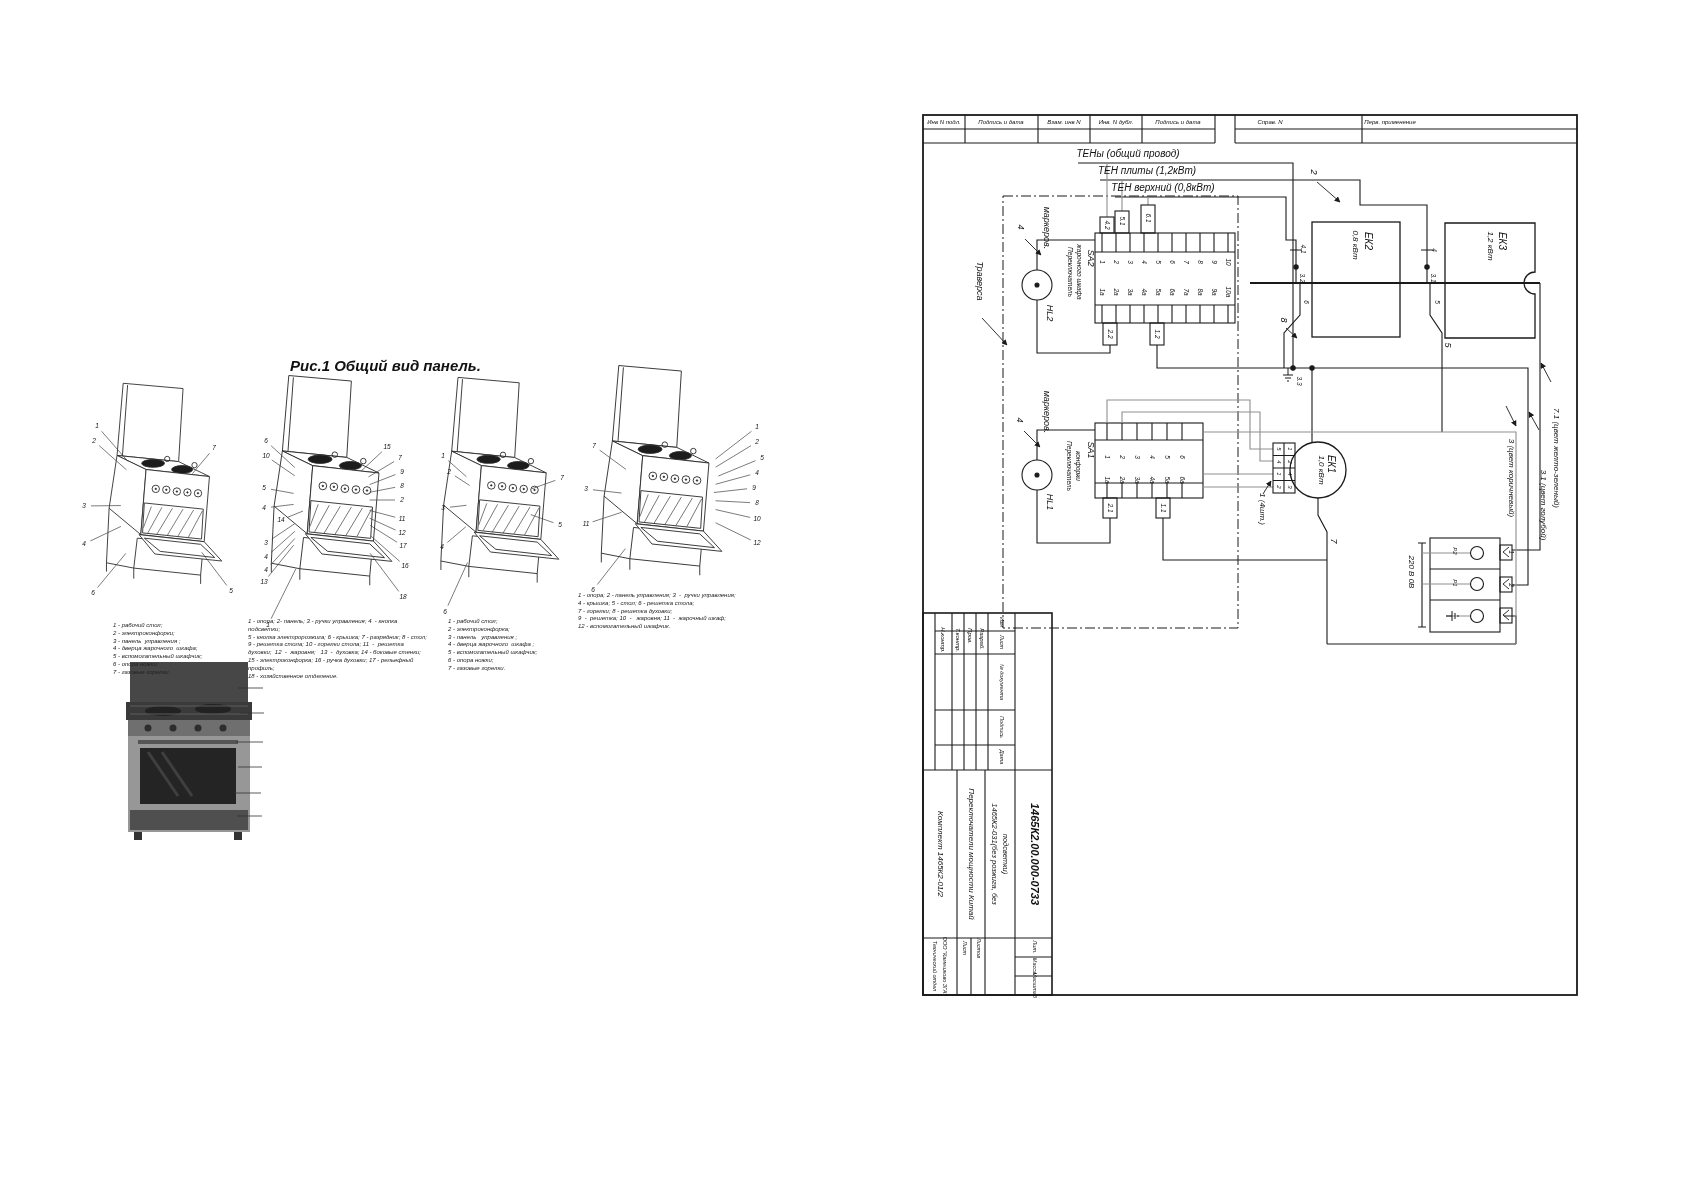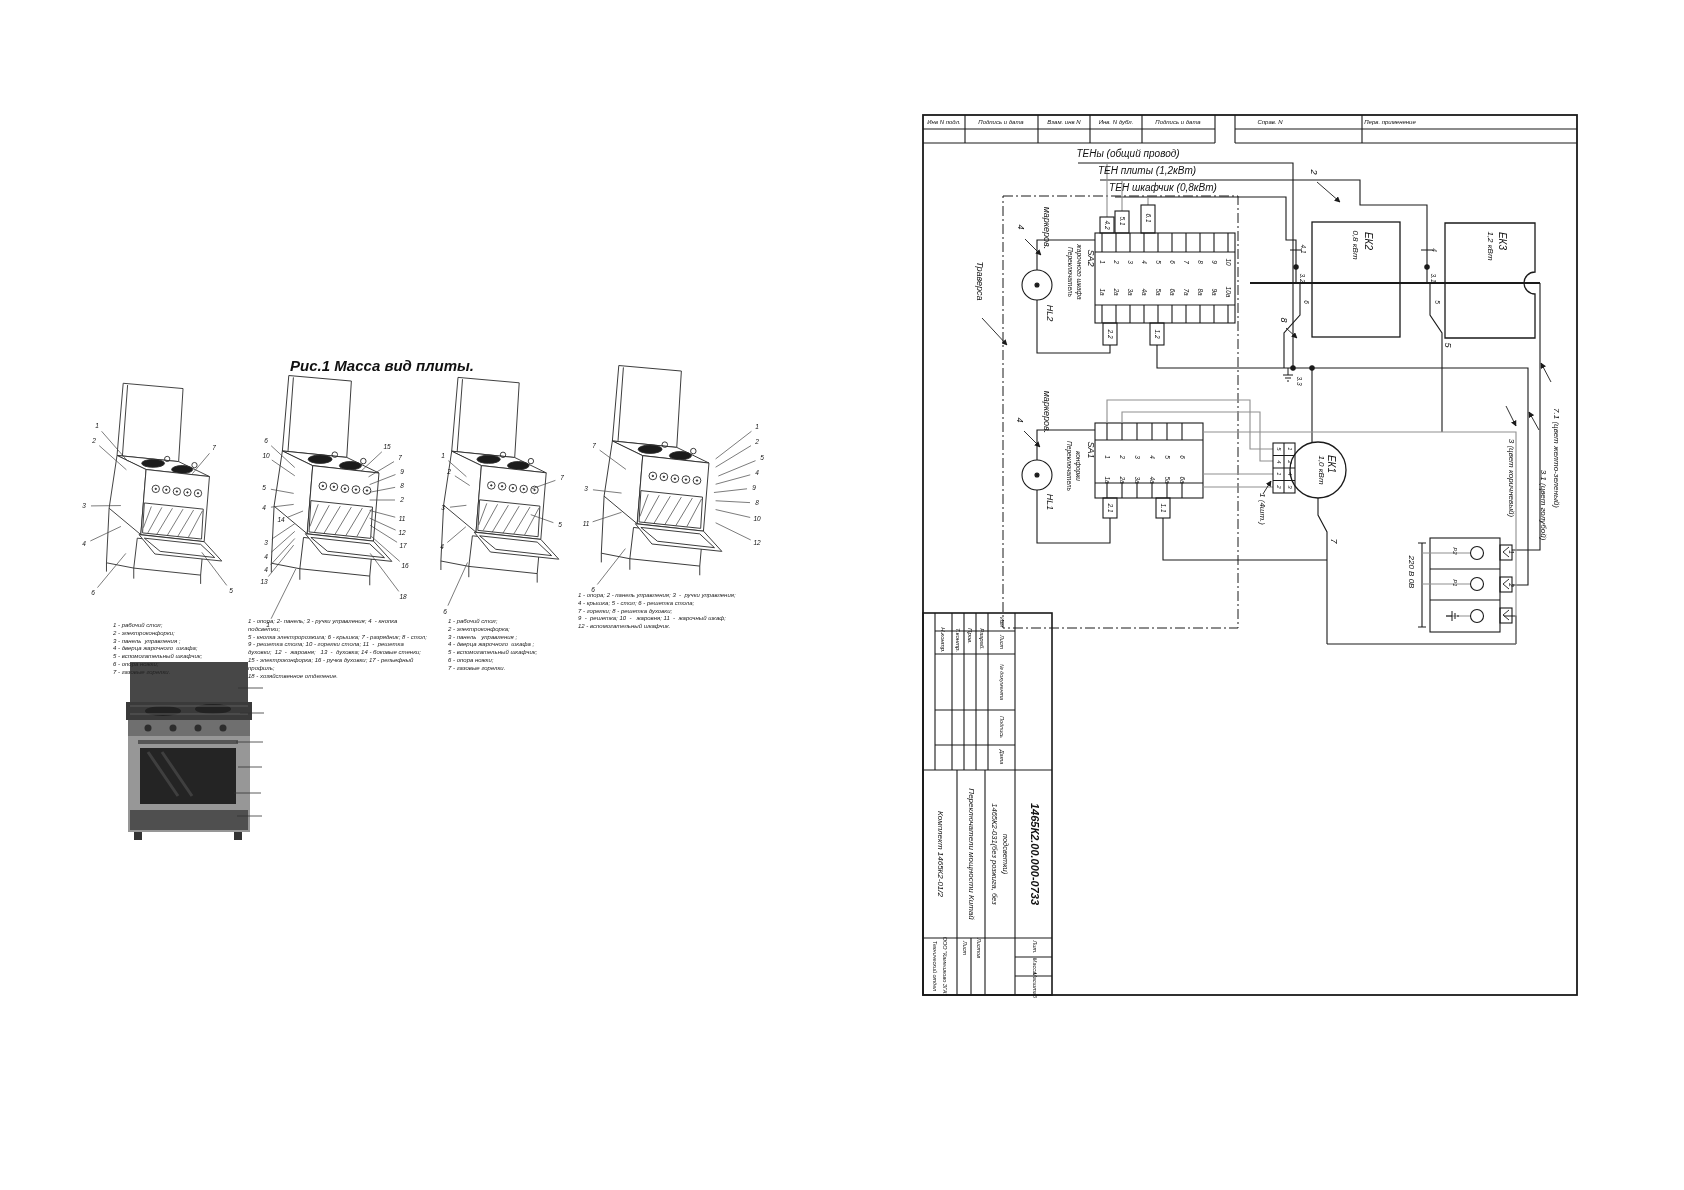--- a/index.html
+++ b/index.html
@@ -222,32 +222,32 @@
       <g>
         <rect x="923" y="613" width="129" height="382" stroke-width="1.6"></rect>
         <path d="M935,613 V770 M952,613 V770 M964,613 V770 M976,613 V770 M988,613 V770 M1015,613 V995"></path>
         <path d="M935,631 H1015 M935,654 H1015 M935,710 H1015 M935,745 H1015"></path>
         <path d="M923,770 H1052 M923,938 H1052"></path>
         <path d="M957,770 V995 M985,770 V995 M971,938 V995 M1015,957 H1052 M1015,976 H1052"></path>
       </g>
     </g>
   </svg>
 
-  <div id="caption">Рис.1 Масса вид плиты.</div>
+  <div id="caption">Рис.1 Общий вид панель.</div>
   <div id="labels">
       <span class="lbl" style="left: 944px; top: 122px; font-size: 6px;">Инв N подл.</span>
       <span class="lbl" style="left: 1001px; top: 122px; font-size: 6px;">Подпись и дата</span>
       <span class="lbl" style="left: 1064px; top: 122px; font-size: 6px;">Взам. инв N</span>
       <span class="lbl" style="left: 1116px; top: 122px; font-size: 6px;">Инв. N дубл.</span>
       <span class="lbl" style="left: 1178px; top: 122px; font-size: 6px;">Подпись и дата</span>
       <span class="lbl" style="left: 1270px; top: 122px; font-size: 6px;">Справ. N</span>
       <span class="lbl" style="left: 1390px; top: 122px; font-size: 6px;">Перв. применение</span>
       <span class="lbl" style="left: 1128px; top: 154px; font-size: 10px;">ТЕНы (общий провод)</span>
       <span class="lbl" style="left: 1147px; top: 171px; font-size: 10px;">ТЕН плиты (1,2кВт)</span>
-      <span class="lbl" style="left: 1163px; top: 188px; font-size: 10px;">ТЕН шкафчик (0,8кВт)</span>
+      <span class="lbl" style="left: 1163px; top: 188px; font-size: 10px;">ТЕН верхний (0,8кВт)</span>
       <span class="lbl r" style="left: 979px; top: 281px; font-size: 9px;">Траверса</span>
       <span class="lbl r" style="left: 1046px; top: 228px; font-size: 9px;">маркеров.</span>
       <span class="lbl r" style="left: 1020px; top: 227px; font-size: 9px;">4</span>
       <span class="lbl r" style="left: 1049px; top: 313px; font-size: 9px;">HL2</span>
       <span class="lbl r" style="left: 1090px; top: 258px; font-size: 9px;">SA2</span>
       <span class="lbl r" style="left: 1070px; top: 272px; font-size: 6.5px;">Переключатель</span>
       <span class="lbl r" style="left: 1079px; top: 272px; font-size: 6.5px;">жарочного шкафа</span>
       <span class="lbl r" style="left: 1107px; top: 225px; font-size: 6.5px;">4.2</span>
       <span class="lbl r" style="left: 1122px; top: 221px; font-size: 6.5px;">5.1</span>
       <span class="lbl r" style="left: 1148px; top: 218px; font-size: 6.5px;">6.1</span>

